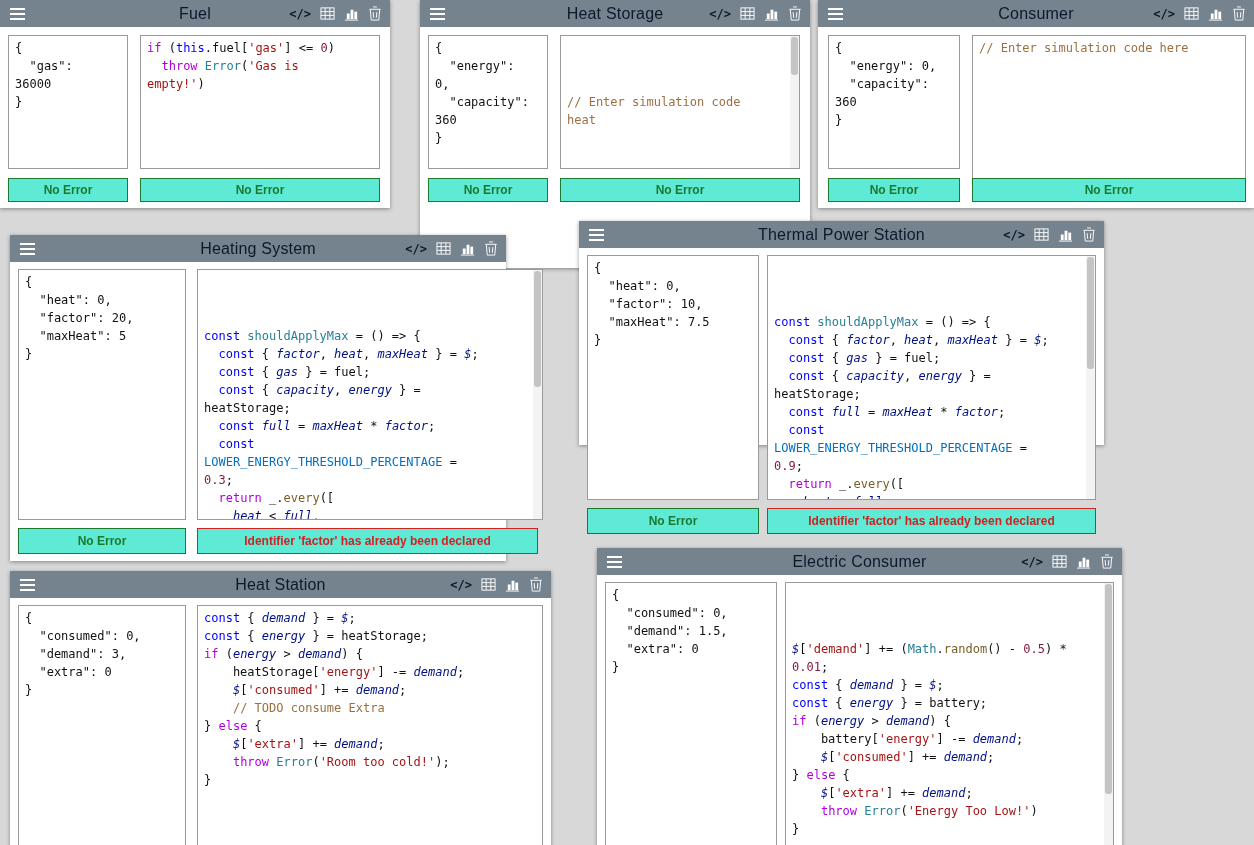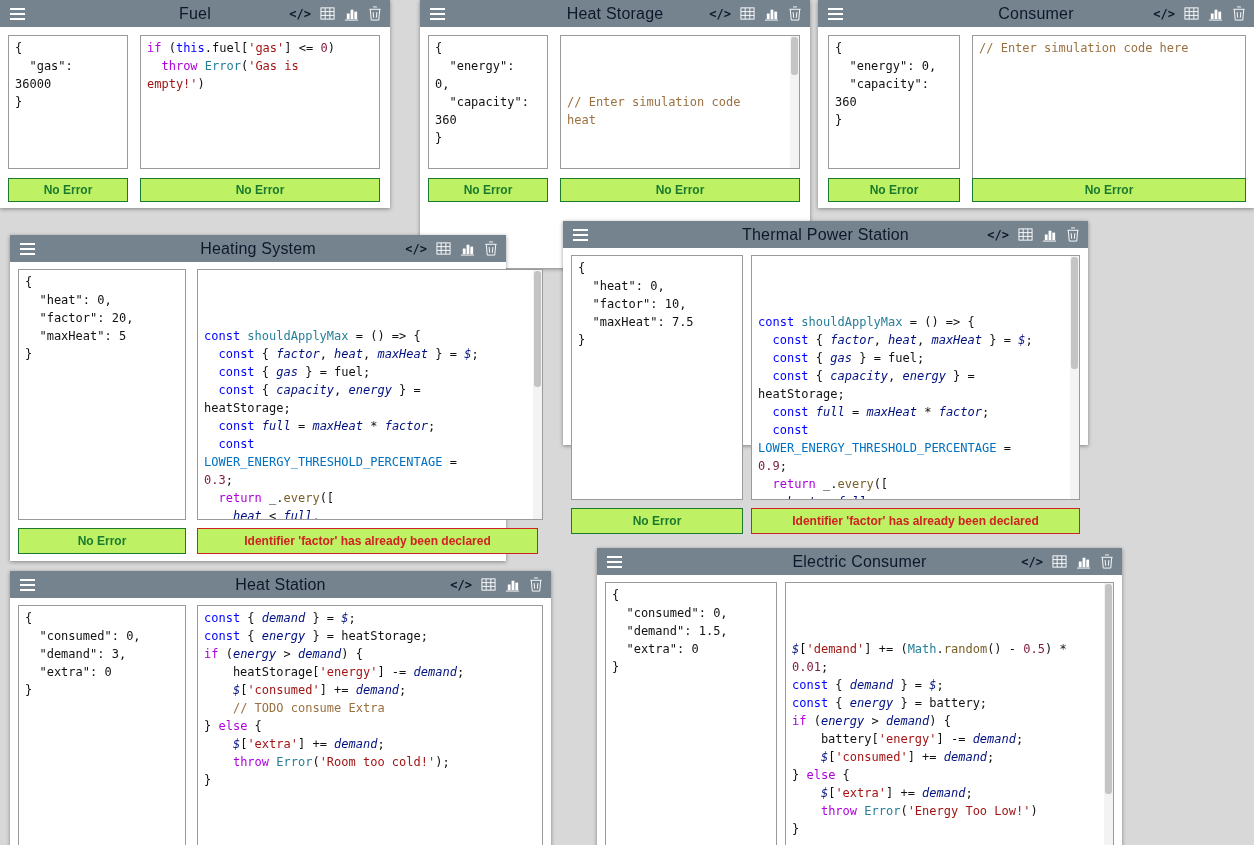--- a/index.html
+++ b/index.html
@@ -15,21 +15,21 @@
   .phead{position:absolute;top:0;left:0;right:0;height:27px;background:var(--header_bg);display:flex;align-items:center;color:#0f172a;}
   .ptitle{position:absolute;left:0;right:0;text-align:center;font-size:16px;letter-spacing:.2px;}
   .menu{margin-left:10px;z-index:2;cursor:pointer;display:inline-block;}
   .menu i{display:block;width:15px;height:2px;background:#fff;margin:3px 0;}
   .hics{position:absolute;right:8px;top:0;bottom:0;display:flex;gap:9px;align-items:center;z-index:2;}
   .hic{display:inline-flex;align-items:center;cursor:pointer;}
   .cglyph{font:bold 12px "DejaVu Sans Mono",monospace;cursor:pointer;}
   .box{position:absolute;border:1px solid #9a9a9a;background:#fff;overflow:hidden;padding:3px 6px;
        font-family:"DejaVu Sans Mono",monospace;font-size:12px;line-height:18px;white-space:pre;color:#111;}
   .cl{height:18px;}
-  .status{position:absolute;height:24px;border:1px solid var(--ok);color:var(--ok);background:#bef264;
+  .status{position:absolute;height:24px;border:1px solid var(--ok);color:var(--ok);background:#5eead4;
           font-weight:bold;font-size:12px;display:flex;align-items:center;justify-content:center;}
   .status.err{border-color:var(--err);color:var(--err);}
   .vsb{position:absolute;top:0;bottom:0;right:0;width:9px;background:#f3f3f3;}
   .vsb .th{position:absolute;left:1px;width:7px;background:#c4c4c4;border-radius:3px;}
   .tk-d{color:#111;} .tk-k{color:var(--kw);} .tk-c{color:var(--ctrl);} .tk-v{color:var(--vr);font-style:italic;}
   .tk-t{color:var(--ty);} .tk-f{color:var(--fn);} .tk-s{color:var(--str);} .tk-n{color:var(--num);}
   .tk-m{color:var(--cm);} .tk-g{color:var(--cn);}
 </style>
 </head>
 <body>
@@ -209,21 +209,21 @@
       </span>
     </header>
     <div class="box" style="left:8px;top:34px;width:168px;height:251px"><div class="cl">{</div><div class="cl">  "heat": 0,</div><div class="cl">  "factor": 20,</div><div class="cl">  "maxHeat": 5</div><div class="cl">}</div></div>
     <div class="box" style="left:187px;top:34px;width:346px;height:251px">
       <div class="vsb"><div class="th" style="top:1px;height:116px"></div></div>
     <div class="cl"><span class="tk-k">const </span><span class="tk-t">shouldApplyMax</span><span class="tk-d"> = () =&gt; {</span></div><div class="cl"><span class="tk-d">  </span><span class="tk-k">const</span><span class="tk-d"> { </span><span class="tk-v">factor</span><span class="tk-d">, </span><span class="tk-v">heat</span><span class="tk-d">, </span><span class="tk-v">maxHeat</span><span class="tk-d"> } = </span><span class="tk-v">$</span><span class="tk-d">;</span></div><div class="cl"><span class="tk-d">  </span><span class="tk-k">const</span><span class="tk-d"> { </span><span class="tk-v">gas</span><span class="tk-d"> } = fuel;</span></div><div class="cl"><span class="tk-d">  </span><span class="tk-k">const</span><span class="tk-d"> { </span><span class="tk-v">capacity</span><span class="tk-d">, </span><span class="tk-v">energy</span><span class="tk-d"> } =</span></div><div class="cl"><span class="tk-d">heatStorage;</span></div><div class="cl"><span class="tk-d">  </span><span class="tk-k">const </span><span class="tk-v">full</span><span class="tk-d"> = </span><span class="tk-v">maxHeat</span><span class="tk-d"> * </span><span class="tk-v">factor</span><span class="tk-d">;</span></div><div class="cl"><span class="tk-d">  </span><span class="tk-k">const</span></div><div class="cl"><span class="tk-g">LOWER_ENERGY_THRESHOLD_PERCENTAGE</span><span class="tk-d"> =</span></div><div class="cl"><span class="tk-n">0.3</span><span class="tk-d">;</span></div><div class="cl"><span class="tk-d">  </span><span class="tk-c">return</span><span class="tk-d"> _.</span><span class="tk-f">every</span><span class="tk-d">([</span></div><div class="cl"><span class="tk-d">    </span><span class="tk-v">heat</span><span class="tk-d"> &lt; </span><span class="tk-v">full</span><span class="tk-d">,</span></div></div>
     <div class="status" style="left:8px;top:293px;width:168px;height:26px">No Error</div>
     <div class="status err" style="left:187px;top:293px;width:341px;height:26px">Identifier 'factor' has already been declared</div>
   </section>
 
-  <section class="panel" style="left:563px;top:221px;width:525px;height:224px">
+  <section class="panel" style="left:579px;top:221px;width:525px;height:224px">
     <header class="phead">
       <span class="menu">
           <i></i>
           <i></i>
           <i></i>
         </span>
       <span class="ptitle">Thermal Power Station</span>
       <span class="hics">
         <span class="cglyph">&lt;/&gt;</span>
         <span class="hic">

